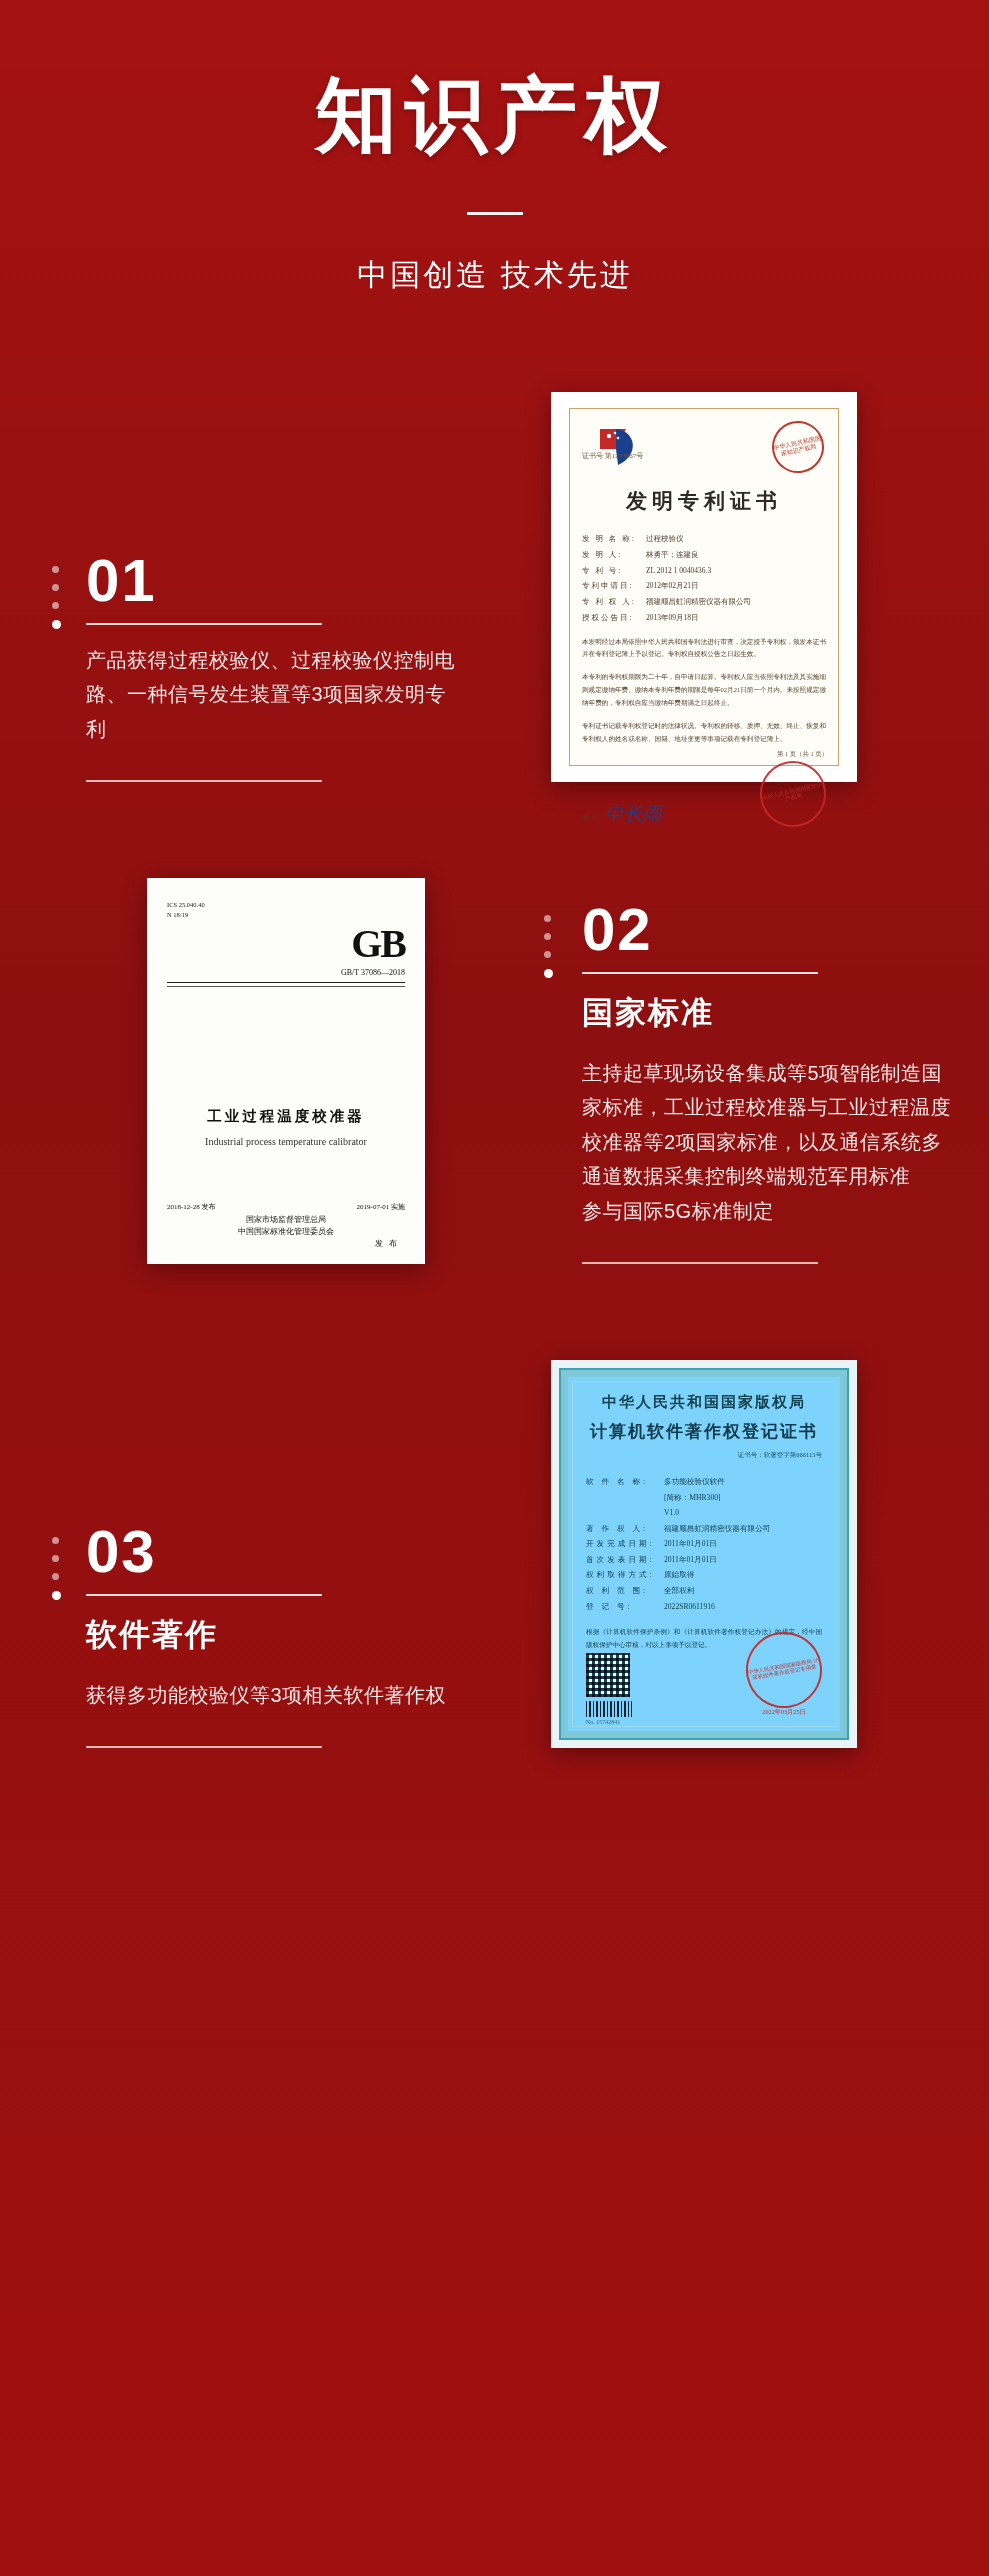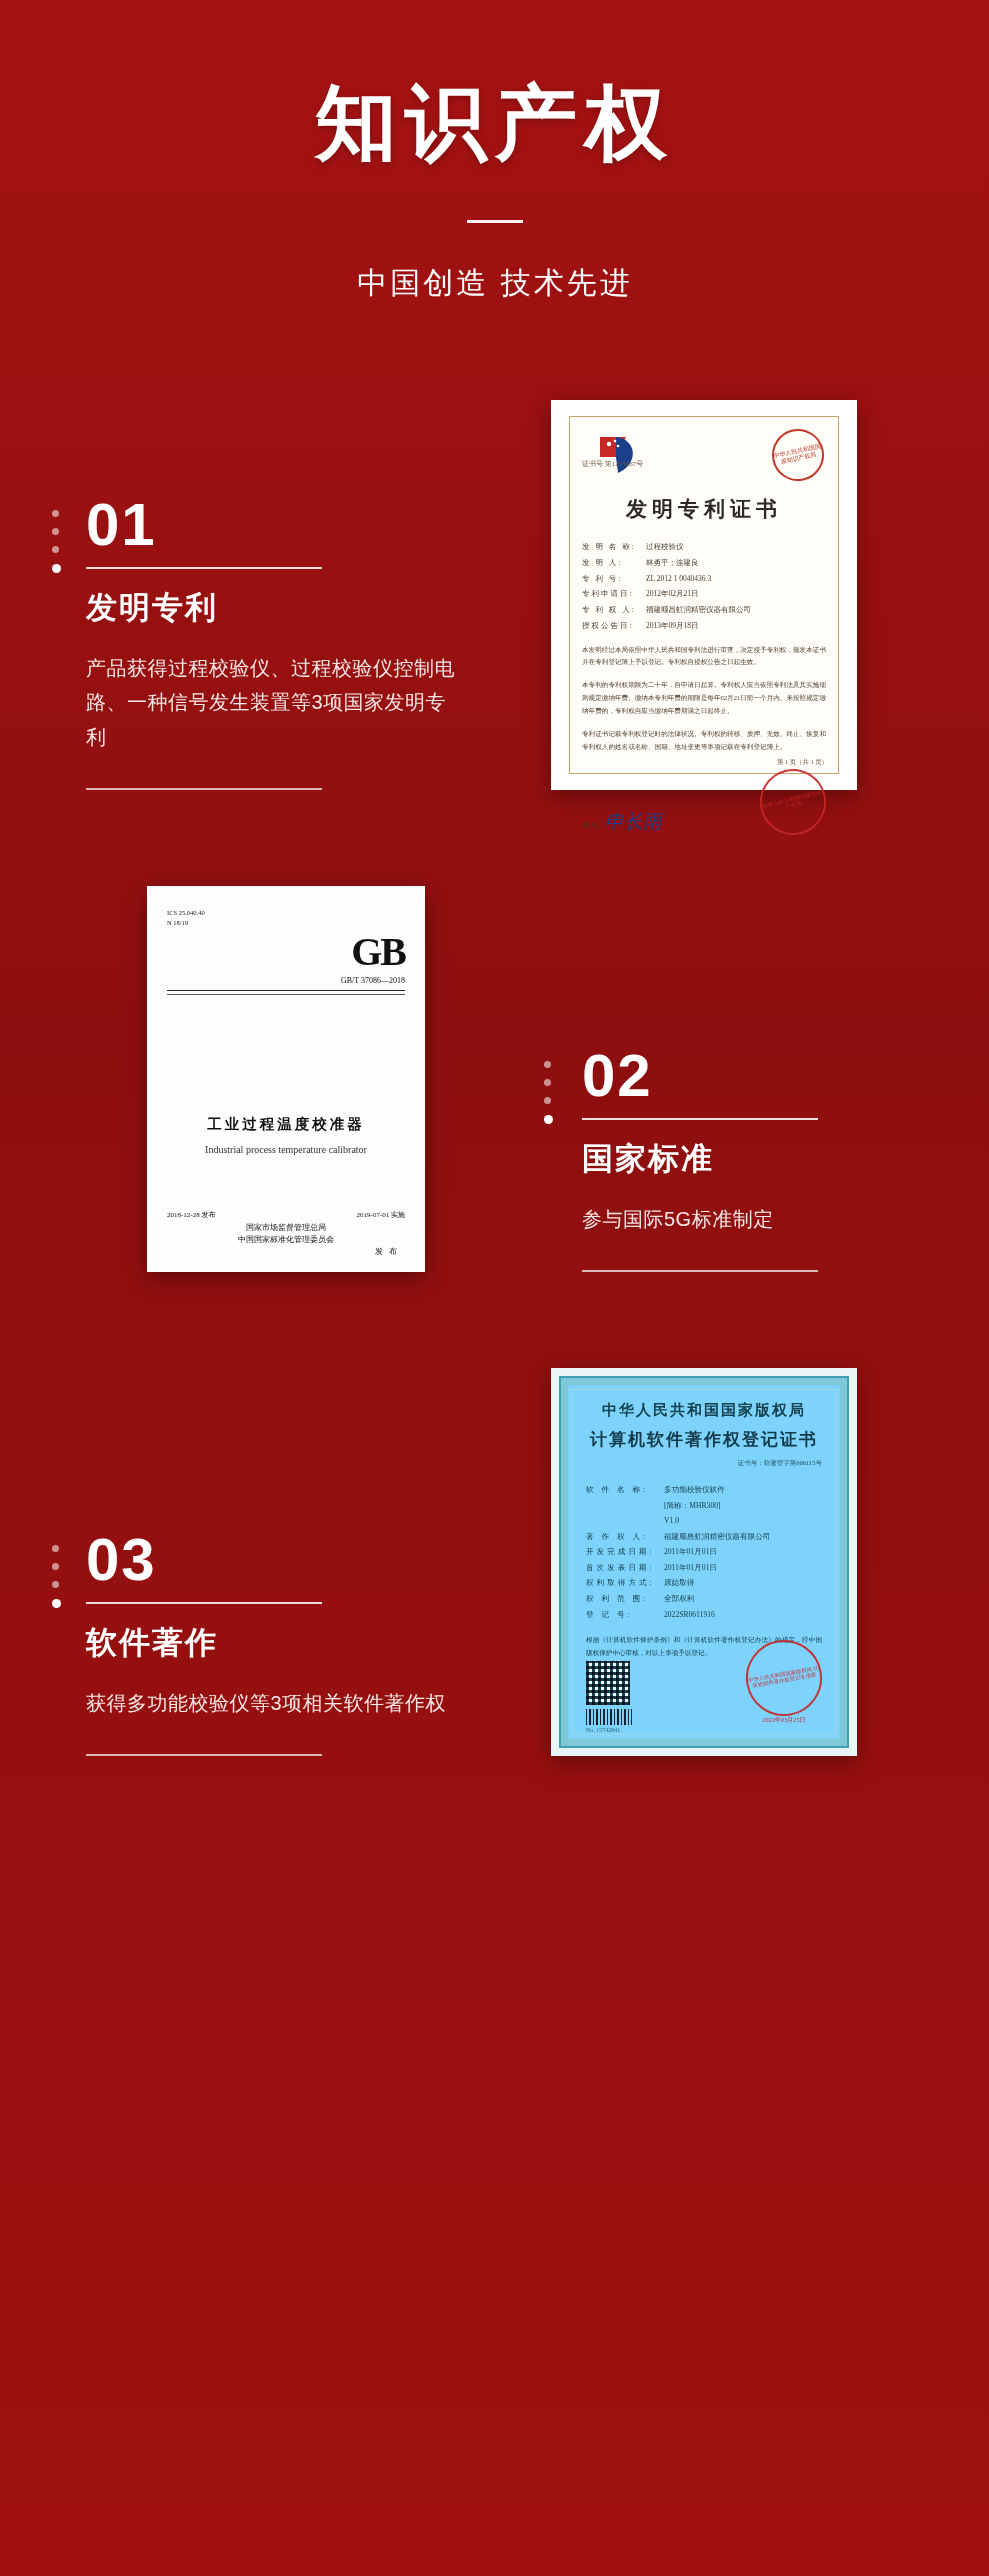--- a/index.html
+++ b/index.html
@@ -17,21 +17,21 @@
   .page {
     position: relative;
     width: 990px;
     min-height: 2576px;
     padding: 0;
   }
 
   
   .header { padding-top: 74px; text-align: center; }
   .header h1 {
-    margin: 8px;
+    margin: 0;
     font-size: 82px;
     line-height: 1;
     font-weight: bold;
     letter-spacing: 8px;
     color: #ffffff;
     text-shadow: 0 2px 6px rgba(0,0,0,.25);
   }
   .header .rule {
     width: 56px; height: 3px; background: #fff;
     margin: 56px auto 0; opacity: .95;
@@ -243,21 +243,20 @@
   <div class="section left">
     <div class="text-col">
       <div class="dots">
           <i></i>
           <i></i>
           <i></i>
           <i></i>
         </div>
       <div class="num">01</div>
       <div class="num-rule"></div>
-      <div class="sec-title">发明专利</div>
       <div class="sec-body">产品获得过程校验仪、过程校验仪控制电路、一种信号发生装置等3项国家发明专利</div>
       <div class="bottom-rule"></div>
     </div>
 
     <div class="cert-col">
       <div class="cert cert1">
         <div class="c1-inner">
           <svg class="c1-seal-tl" viewBox="0 0 52 44">
             <path d="M4 4 L30 4 L20 24 L4 24 Z" fill="#c62828"></path>
             <path d="M20 4 C40 6, 44 30, 22 40 L20 24 Z" fill="#1b3f8b"></path>
@@ -296,20 +295,21 @@
     <div class="text-col">
       <div class="dots">
           <i></i>
           <i></i>
           <i></i>
           <i></i>
         </div>
       <div class="num">02</div>
       <div class="num-rule"></div>
       <div class="sec-title">国家标准</div>
+      <div class="sec-body">主持起草现场设备集成等5项智能制造国家标准，工业过程校准器与工业过程温度校准器等2项国家标准，以及通信系统多通道数据采集控制终端规范军用标准</div>
       <div class="sec-body">参与国际5G标准制定</div>
       <div class="bottom-rule"></div>
     </div>
 
     <div class="cert-col">
       <div class="cert cert2">
         <div class="c2-top">
           <div>ICS 25.040.40</div>
           <div>N 18/19</div>
         </div>

